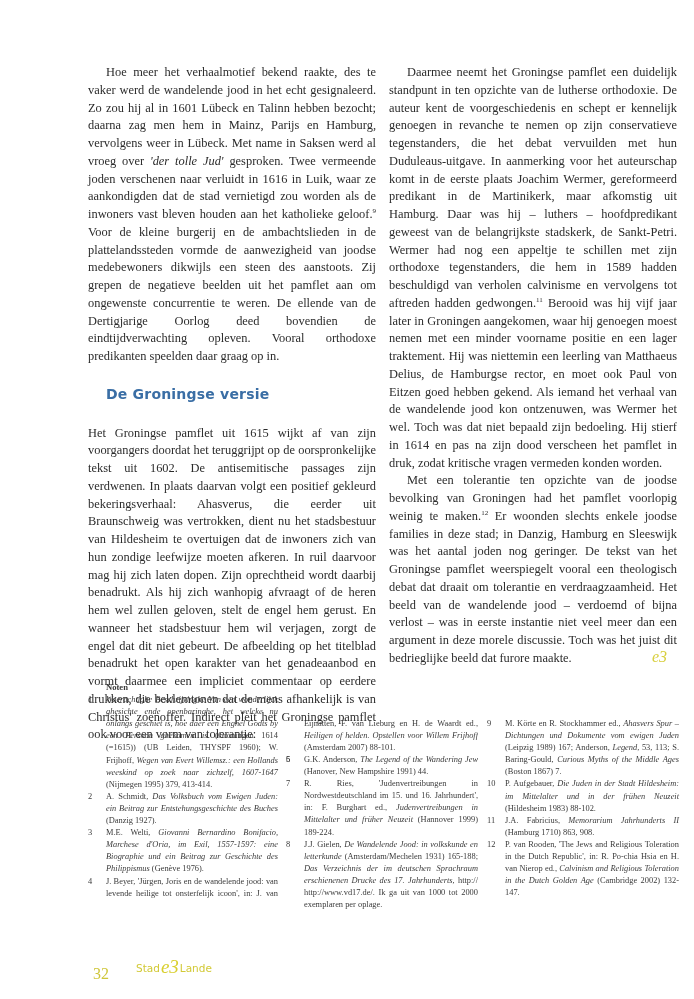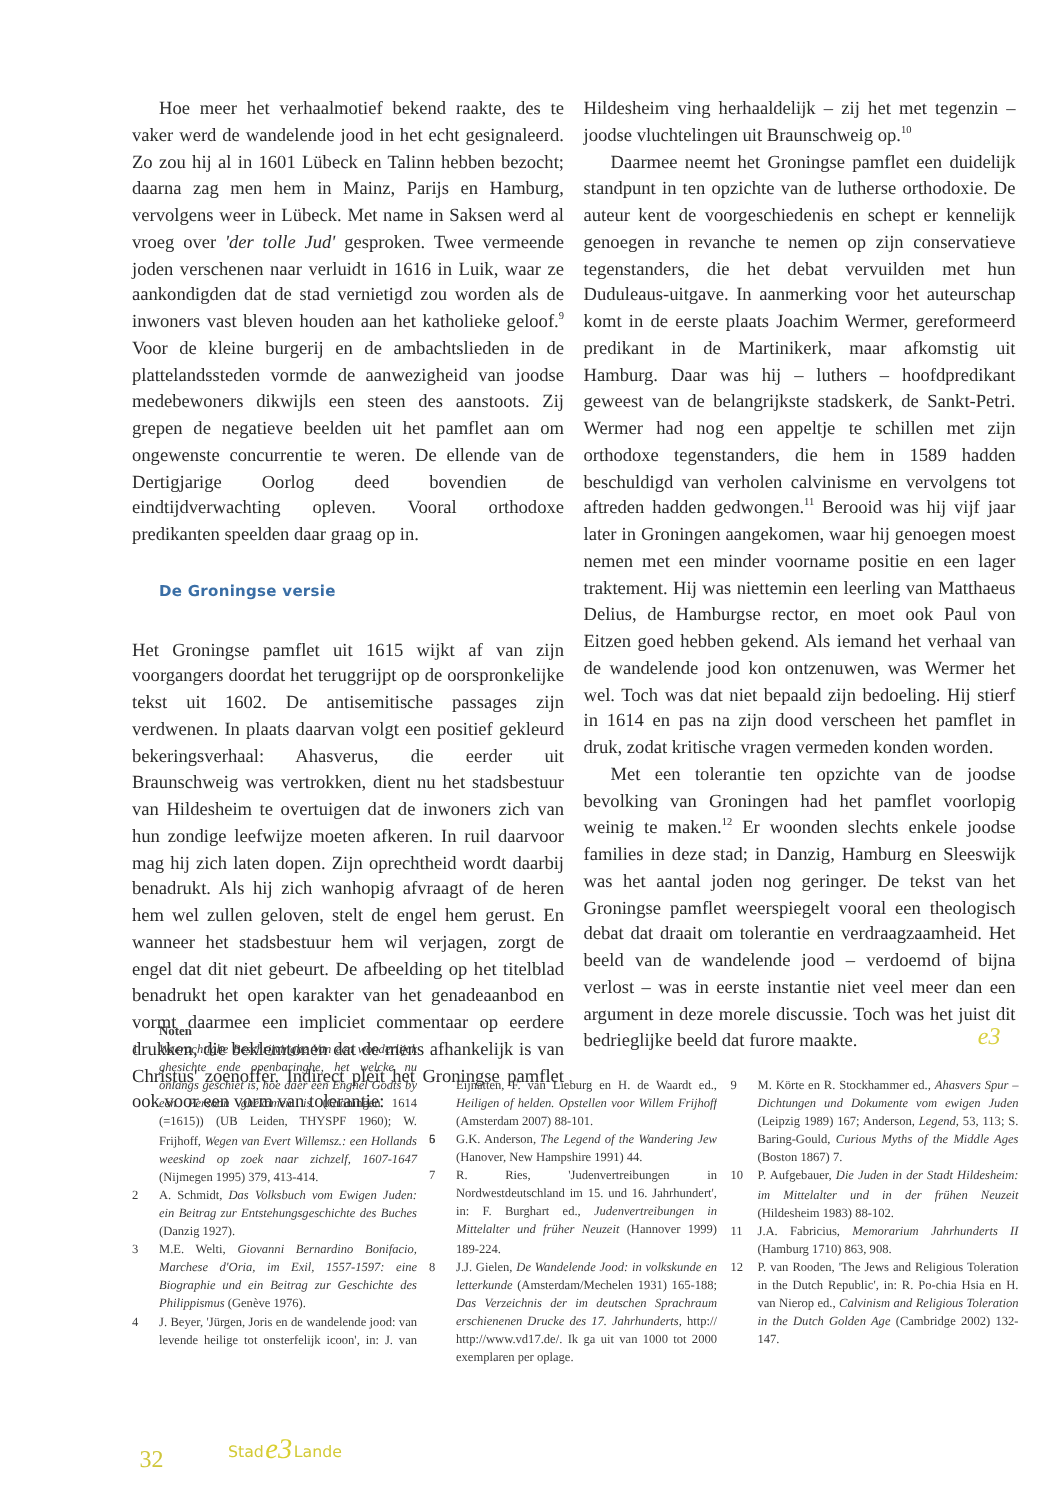--- a/index.html
+++ b/index.html
@@ -4,47 +4,46 @@
 <style>
   html, body { margin:0; padding:0; background:#fff; }
   body { width:694px; height:999px; position:relative; overflow:hidden;
          font-family:"Liberation Serif","DejaVu Serif",serif; color:#2b2b2b; }
   .col { position:absolute; font-size:12.4px; line-height:17.75px; text-align:justify; }
   .col p { margin:0; text-indent:0; }
   .col p.ind { text-indent:18px; }
   #col-left { left:88px; top:64px; width:288px; }
   #col-right { left:389px; top:64px; width:288px; }
   .heading { font-family:"DejaVu Sans","Liberation Sans",sans-serif; font-weight:bold;
-             color:#3a6ea5; font-size:10px; margin:20px 0 21px 18px; letter-spacing:0.2px; }
+             color:#3a6ea5; font-size:14px; margin:20px 0 21px 18px; letter-spacing:0.2px; }
   sup { font-size:7px; vertical-align:super; line-height:0; }
   .end-mark { position:absolute; right:10px; color:#d8cf3e; font-style:italic; font-size:16px; }
   .notes { position:absolute; top:681px; font-size:8.4px; line-height:12.1px; color:#3a3a3a; }
   .notes-title { font-weight:bold; font-size:8.6px; margin-bottom:1px; padding-left:18px; }
   .note { position:relative; padding-left:18px; text-align:justify; }
   .note .num { position:absolute; left:0; top:0; width:14px; }
   .note i { }
   #notes-a { left:88px; width:190px; }
   #notes-b { left:286px; width:192px; top:718px; }
   #notes-c { left:487px; width:192px; top:718px; }
   .footer { position:absolute; top:965px; font-family:"DejaVu Sans",sans-serif; }
   #page-number { left:93px; color:#cfc63a; font-size:16px; font-family:"Liberation Serif",serif; }
-  #logo { left:152px; top:960px; color:#d2c935; font-size:10.5px; display:flex; align-items:flex-end; }
+  #logo { left:136px; top:960px; color:#d2c935; font-size:10.5px; display:flex; align-items:flex-end; }
   #logo .amp { font-style:italic; font-size:19px; font-family:"Liberation Serif",serif; line-height:14px; color:#d9cf2f; margin:0 1px; }
 </style>
 </head>
 <body>
 
 <div class="col" id="col-left">
   <p class="ind"><span>Hoe meer het verhaalmotief bekend raakte, des te vaker werd de wandelende jood in het echt gesignaleerd. Zo zou hij al in 1601 Lübeck en Talinn hebben bezocht; daarna zag men hem in Mainz, Parijs en Hamburg, vervolgens weer in Lübeck. Met name in Saksen werd al vroeg over </span><i>'der tolle Jud'</i><span> gesproken. Twee vermeende joden verschenen naar verluidt in 1616 in Luik, waar ze aankondigden dat de stad vernietigd zou worden als de inwoners vast bleven houden aan het katholieke geloof.</span><sup>9</sup><span> Voor de kleine burgerij en de ambachtslieden in de plattelandssteden vormde de aanwezigheid van joodse medebewoners dikwijls een steen des aanstoots. Zij grepen de negatieve beelden uit het pamflet aan om ongewenste concurrentie te weren. De ellende van de Dertigjarige Oorlog deed bovendien de eindtijdverwachting opleven. Vooral orthodoxe predikanten speelden daar graag op in.</span></p>
   <div class="heading">De Groningse versie</div>
   <p>Het Groningse pamflet uit 1615 wijkt af van zijn voorgangers doordat het teruggrijpt op de oorspronkelijke tekst uit 1602. De antisemitische passages zijn verdwenen. In plaats daarvan volgt een positief gekleurd bekeringsverhaal: Ahasverus, die eerder uit Braunschweig was vertrokken, dient nu het stadsbestuur van Hildesheim te overtuigen dat de inwoners zich van hun zondige leefwijze moeten afkeren. In ruil daarvoor mag hij zich laten dopen. Zijn oprechtheid wordt daarbij benadrukt. Als hij zich wanhopig afvraagt of de heren hem wel zullen geloven, stelt de engel hem gerust. En wanneer het stadsbestuur hem wil verjagen, zorgt de engel dat dit niet gebeurt. De afbeelding op het titelblad benadrukt het open karakter van het genadeaanbod en vormt daarmee een impliciet commentaar op eerdere drukken, die beklemtonen dat de mens afhankelijk is van Christus' zoenoffer. Indirect pleit het Groningse pamflet ook voor een vorm van tolerantie:</p>
 </div>
 
 <div class="col" id="col-right">
-  <p><span>Hildesheim ving herhaaldelijk – zij het met tegenzin – joodse vluchtelingen uit Braunschweig op.</span><sup>10</sup></p>
   <p class="ind"><span>Daarmee neemt het Groningse pamflet een duidelijk standpunt in ten opzichte van de lutherse orthodoxie. De auteur kent de voorgeschiedenis en schept er kennelijk genoegen in revanche te nemen op zijn conservatieve tegenstanders, die het debat vervuilden met hun Duduleaus-uitgave. In aanmerking voor het auteurschap komt in de eerste plaats Joachim Wermer, gereformeerd predikant in de Martinikerk, maar afkomstig uit Hamburg. Daar was hij – luthers – hoofdpredikant geweest van de belangrijkste stadskerk, de Sankt-Petri. Wermer had nog een appeltje te schillen met zijn orthodoxe tegenstanders, die hem in 1589 hadden beschuldigd van verholen calvinisme en vervolgens tot aftreden hadden gedwongen.</span><sup>11</sup><span> Berooid was hij vijf jaar later in Groningen aangekomen, waar hij genoegen moest nemen met een minder voorname positie en een lager traktement. Hij was niettemin een leerling van Matthaeus Delius, de Hamburgse rector, en moet ook Paul von Eitzen goed hebben gekend. Als iemand het verhaal van de wandelende jood kon ontzenuwen, was Wermer het wel. Toch was dat niet bepaald zijn bedoeling. Hij stierf in 1614 en pas na zijn dood verscheen het pamflet in druk, zodat kritische vragen vermeden konden worden.</span></p>
   <p class="ind"><span>Met een tolerantie ten opzichte van de joodse bevolking van Groningen had het pamflet voorlopig weinig te maken.</span><sup>12</sup><span> Er woonden slechts enkele joodse families in deze stad; in Danzig, Hamburg en Sleeswijk was het aantal joden nog geringer. De tekst van het Groningse pamflet weerspiegelt vooral een theologisch debat dat draait om tolerantie en verdraagzaamheid. Het beeld van de wandelende jood – verdoemd of bijna verlost – was in eerste instantie niet veel meer dan een argument in deze morele discussie. Toch was het juist dit bedrieglijke beeld dat furore maakte.</span></p>
   <div style="position:relative;height:0;">
     <span class="end-mark" style="top:-20px;">e3</span>
   </div>
 </div>
 
 <div class="notes" id="notes-a">
   <div class="notes-title">Noten</div>
   <div class="note">

